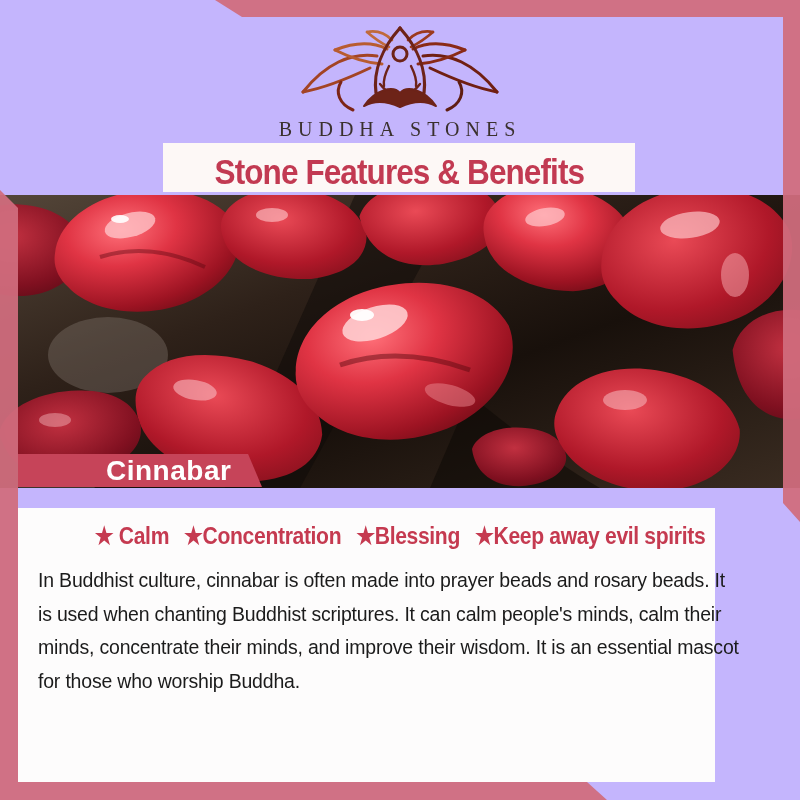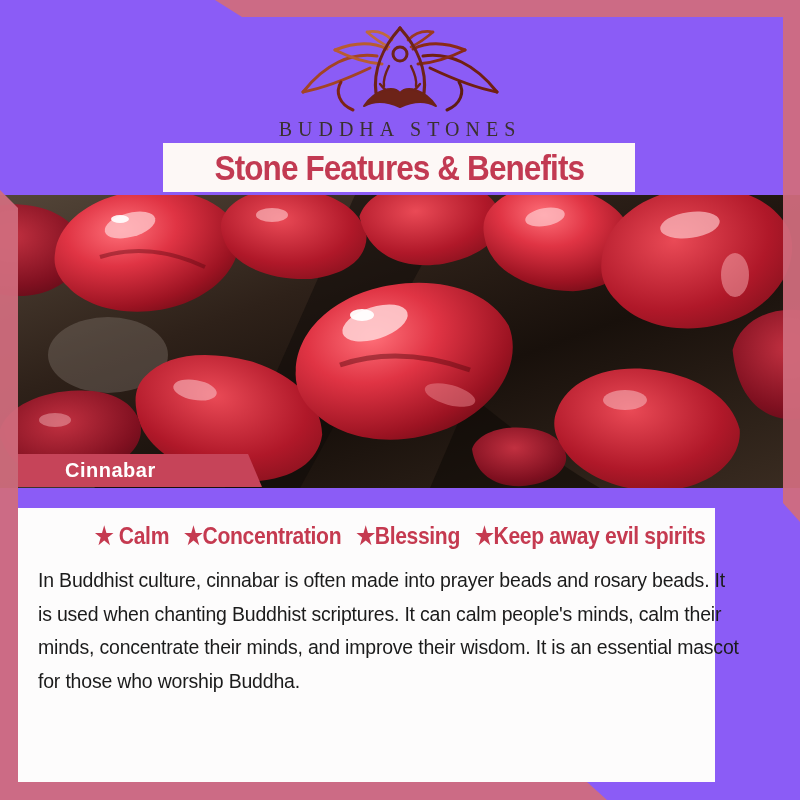--- a/index.html
+++ b/index.html
@@ -1,48 +1,48 @@
 <!DOCTYPE html>
 <html><head>
 <meta charset="utf-8">
 <style>
   html,body{margin:0;padding:0;}
   .page{
     position:relative;width:800px;height:800px;overflow:hidden;
-    background:#8b5cf6;font-family:"Liberation Sans",sans-serif;
+    background:#c4b5fd;font-family:"Liberation Sans",sans-serif;
   }
   
   .ribbons{position:absolute;inset:0;z-index:60;pointer-events:none;}
   
   .logo-wrap{position:absolute;left:0;top:20px;width:800px;text-align:center;z-index:5;}
   .logo-svg{display:block;margin:0 auto;}
   .brand-name{
     margin-top:2px;font-family:"Liberation Serif",serif;font-size:20px;
     letter-spacing:6px;color:#3a302d;font-weight:500;
   }
   
   .title-band{
     position:absolute;left:163px;top:143px;width:472px;height:49px;
-    background:#fdf8f6;z-index:6;display:flex;align-items:center;justify-content:center;
+    background:#fdf8f6;z-index:6;display:flex;align-items:flex-end;justify-content:center;
   }
   .title-band .title-text{
     color:#c23a52;font-size:35px;font-weight:bold;letter-spacing:-1px;
     transform:scaleX(.9);transform-origin:center;white-space:nowrap;
   }
   
   .photo{position:absolute;left:0;top:195px;width:800px;height:293px;z-index:4;}
   .photo svg{display:block;width:100%;height:100%;}
   
   .stone-ribbon{
     position:absolute;left:18px;top:454px;width:244px;height:33px;z-index:20;
     background:#c64459;display:flex;align-items:center;
     clip-path:polygon(0 0,94.3% 0,100% 100%,0 100%);
   }
   .stone-ribbon .stone-name{
-    color:#ffffff;font-size:20px;font-weight:bold;margin-left:47px;letter-spacing:.5px;
+    color:#ffffff;font-size:28px;font-weight:bold;margin-left:88px;letter-spacing:.5px;
   }
   
   .panel{
     position:absolute;left:18px;top:508px;width:697px;height:274px;
     background:#fdfcfc;z-index:10;
   }
   .features{
     position:absolute;left:0;top:14px;width:764px;display:flex;justify-content:center;
     gap:17px;transform:scaleX(.88);transform-origin:center;
   }

